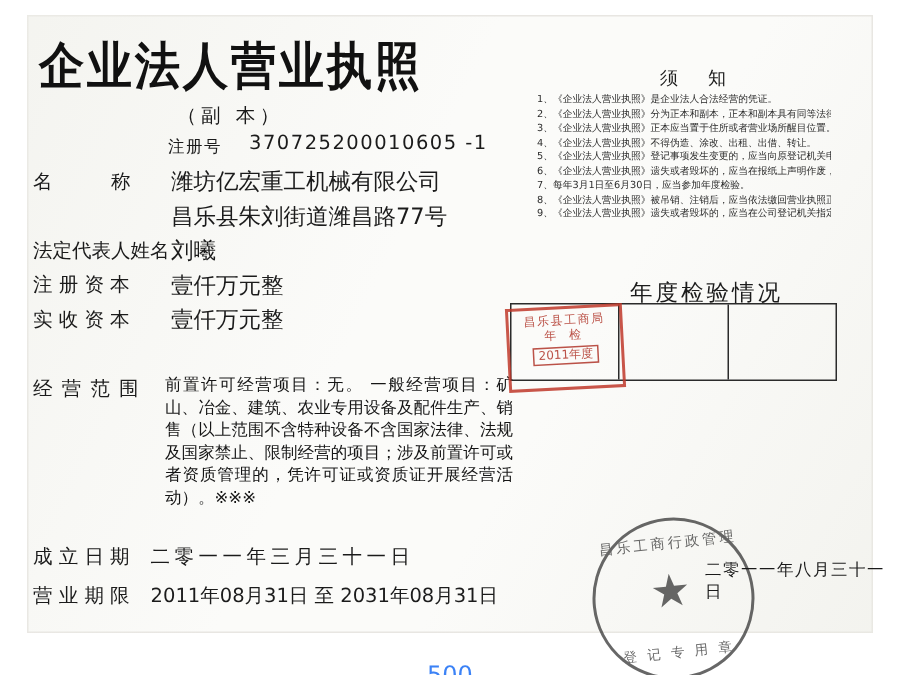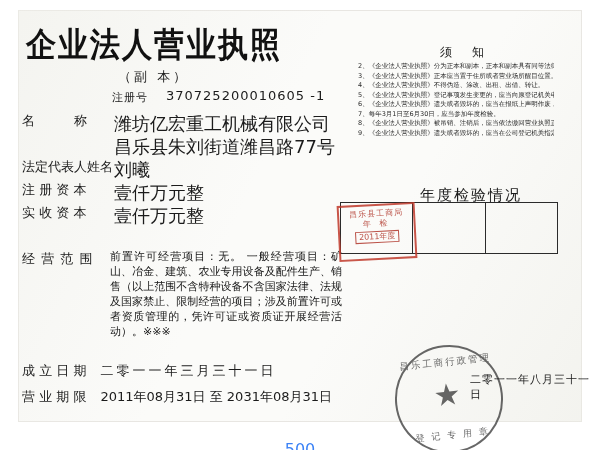--- a/index.html
+++ b/index.html
@@ -43,21 +43,21 @@
   .regno-label{
     position:absolute;left:112px;top:90px;font-size:11px;letter-spacing:1px;
   }
   .regno-val{
     position:absolute;left:166px;top:88px;font-size:13px;letter-spacing:1px;
   }
 
   .rows{position:absolute;left:22px;top:112px;width:330px;}
   .row{position:relative;height:23px;}
   .row .lab{position:absolute;left:0;top:0;font-size:13px;}
-  .row .val{position:absolute;left:92px;top:0;font-size:18px;}
+  .row .val{position:absolute;left:92px;top:0;font-size:15px;}
 
   .scope-lab{position:absolute;left:22px;top:250px;font-size:13px;letter-spacing:1px;}
   .scope-body{
     position:absolute;left:110px;top:249px;width:232px;
     font-size:11px;line-height:15px;color:#151515;text-align:justify;
   }
 
   .bottom-row{position:absolute;font-size:13px;white-space:nowrap;}
   .b1{left:22px;top:362px;}
   .b1 .v{margin-left:14px;letter-spacing:3px;}
@@ -163,20 +163,21 @@
 
 <div class="bottom-row b1">
   <span>成 立 日 期</span><span class="v">二零一一年三月三十一日</span>
 </div>
 <div class="bottom-row b2">
   <span>营 业 期 限</span><span class="v">2011年08月31日 至 2031年08月31日</span>
 </div>
 
 <div class="notice-title">须　知</div>
 <div class="notice-list">
+  <div>1、《企业法人营业执照》是企业法人合法经营的凭证。</div>
   <div>2、《企业法人营业执照》分为正本和副本，正本和副本具有同等法律效力。</div>
   <div>3、《企业法人营业执照》正本应当置于住所或者营业场所醒目位置。</div>
   <div>4、《企业法人营业执照》不得伪造、涂改、出租、出借、转让。</div>
   <div>5、《企业法人营业执照》登记事项发生变更的，应当向原登记机关申请变更登记。</div>
   <div>6、《企业法人营业执照》遗失或者毁坏的，应当在报纸上声明作废，申请补领、换发。</div>
   <div>7、每年3月1日至6月30日，应当参加年度检验。</div>
   <div>8、《企业法人营业执照》被吊销、注销后，应当依法缴回营业执照正、副本。</div>
   <div>9、《企业法人营业执照》遗失或者毁坏的，应当在公司登记机关指定的报刊上声明作废后，申请补领、换发。</div>
 </div>
 

